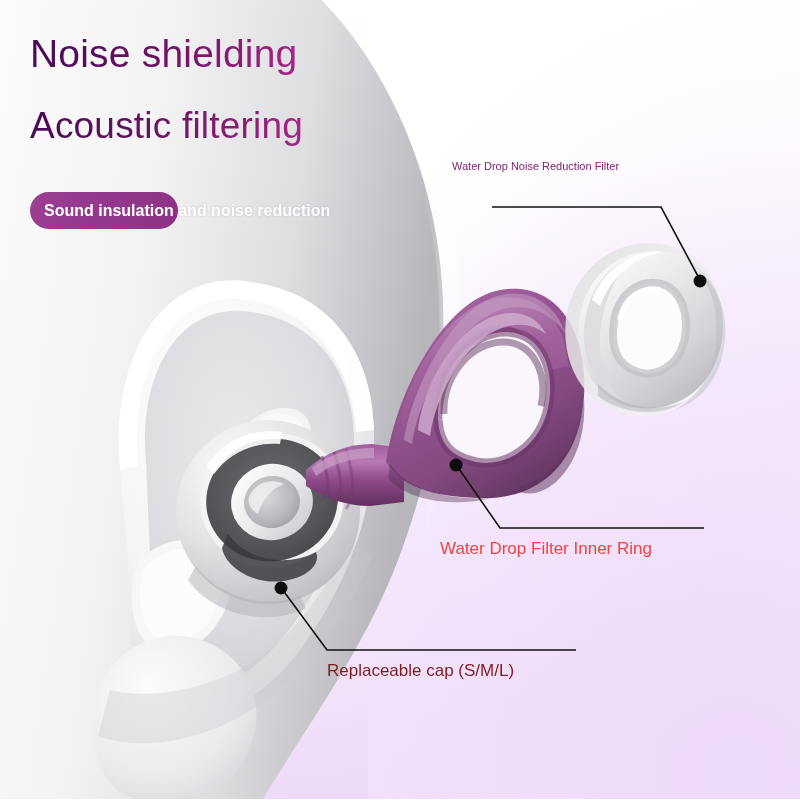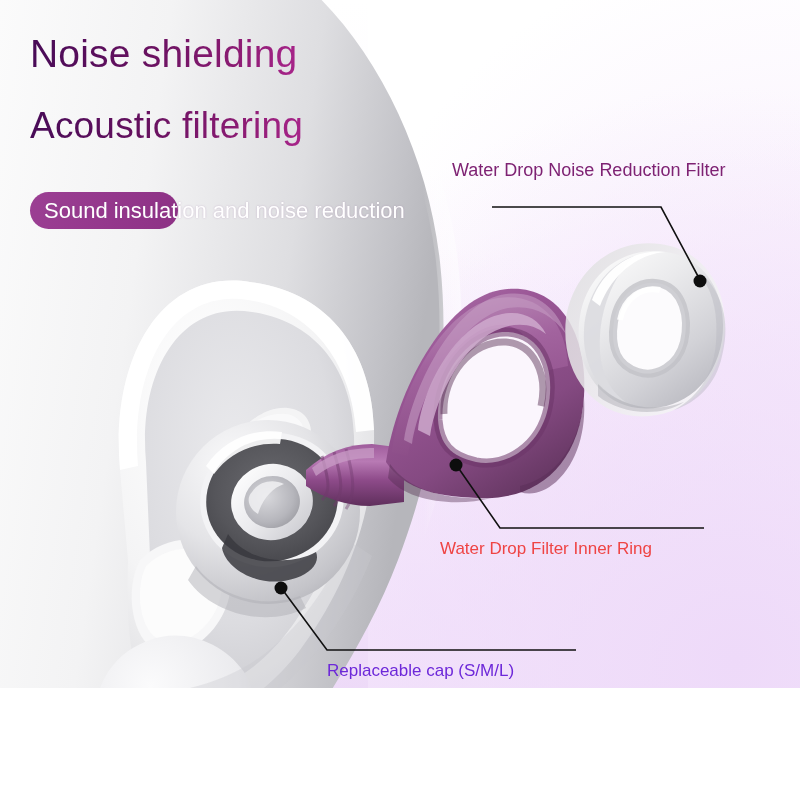--- a/index.html
+++ b/index.html
@@ -4,21 +4,21 @@
 <title>Noise Shielding Earplug Product Infographic</title>
 <style>
   html, body {
     margin: 0;
     padding: 0;
     background: #ffffff;
   }
   #stage {
     position: relative;
     width: 800px;
-    height: 688px;
+    height: 799px;
     overflow: hidden;
     font-family: "Liberation Sans", "DejaVu Sans", sans-serif;
     background: #ffffff;
     user-select: none;
   }
 
   
   .bg-base {
     position: absolute;
     inset: 0;
@@ -70,35 +70,36 @@
     height: 37px;
     border-radius: 19px;
     background: linear-gradient(100deg, #9b3f93 0%, #94378c 55%, #8d3285 100%);
   }
   .badge-text {
     position: absolute;
     left: 14px;
     top: 0;
     height: 37px;
     line-height: 37px;
-    font-size: 22px;
+    font-size: 16px;
     color: #ffffff;
     white-space: nowrap;
     text-shadow: 0 0 2px rgba(140,90,150,.35);
+    font-weight: bold;
   }
 
   .callout {
     position: absolute;
     white-space: nowrap;
     color: #8c1f7f;
     font-size: 15px;
   }
-  .callout-top   { left: 452px; top: 160px; font-size: 18px; color: #7e2273; }
+  .callout-top   { left: 452px; top: 160px; font-size: 11px; color: #7e2273; }
   .callout-mid   { left: 440px; top: 539px; font-size: 17px;   color: #ef4444; }
-  .callout-bot   { left: 327px; top: 661px; font-size: 17px;   color: #6d28d9; }
+  .callout-bot   { left: 327px; top: 661px; font-size: 17px;   color: #7f1d1d; }
 
   .leaders { position: absolute; inset: 0; }
   .leaders svg { display: block; width: 800px; height: 800px; }
 </style>
 </head>
 <body>
 
 <div id="stage">
 
   <div class="bg-base"></div>

